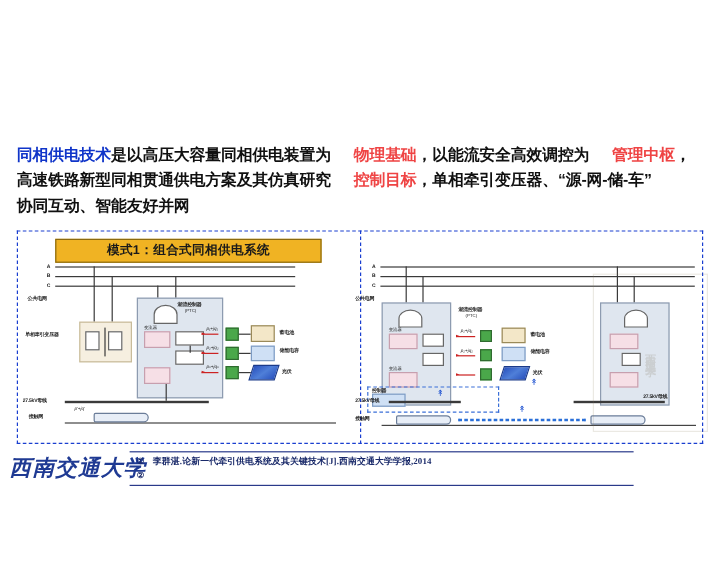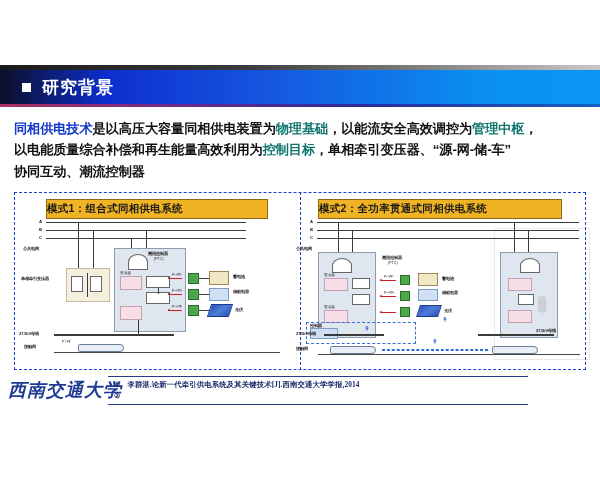--- a/index.html
+++ b/index.html
@@ -40,37 +40,37 @@
     color: #ffffff; font-size: 17px; font-weight: bold; letter-spacing: 1px;
   }
 
   
   .para {
     position: absolute; left: 14px; top: 118px; width: 575px;
     font-size: 13.2px; line-height: 1.62; font-weight: bold; color: #101010;
     letter-spacing: -0.1px;
   }
   .para .blue { color: #1035c9; }
-  .para .red  { color: #0f766e; }
+  .para .red  { color: #ef4444; margin-left: 19px; }
 
   
   .content-frame {
     position: absolute; left: 14px; top: 192px; width: 572px; height: 178px;
     border: 1.5px dashed #1a3fd0;
     background: #fff;
   }
   .mid-divider {
     position: absolute; left: 50%; top: 192px; height: 178px;
     border-left: 1.5px dashed #1a3fd0;
   }
 
   
   .panel-head {
     position: absolute; background: #f0b323; border: 1px solid #8a6a10;
-    color: #1a1a1a; font-size: 10.5px; font-weight: bold; 
+    color: #1a1a1a; font-size: 10.5px; font-weight: bold; text-align: center;
     padding: 2px 0; letter-spacing: .3px;
   }
   .panel-head.left  { left: 46px;  top: 199px; width: 222px; }
   .panel-head.right { left: 318px; top: 199px; width: 244px; }
 
   
   .panel { position: absolute; }
   .hline { position: absolute; background: #3a3a3a; height: 1px; }
   .vline { position: absolute; background: #3a3a3a; width: 1px; }
   .lbl {
@@ -151,36 +151,31 @@
     background: #4d4d4d; color: #fff; font-size: 11px; font-weight: bold;
     padding: 6px 16px; letter-spacing: .2px;
   }
 </style>
 </head>
 <body>
 
 <div class="slide">
 
 
-  <div class="title-bar">
-    <div class="title-sq"></div>
-    <div class="title-text">研究背景</div>
-  </div>
 
   <div class="para">
     <span class="blue">同相供电技术</span><span>是以高压大容量同相供电装置为</span><span class="red">物理基础</span><span>，以能流安全高效调控为</span><span class="red">管理中枢</span><span>，</span><br>
-    <span>以电能质量综合补偿和再生能量高效利用为</span><span class="red">控制目标</span><span>，单相牵引变压器、“源-网-储-车”</span><br>
-    <span>协同互动、潮流控制器</span>
+    <span>高速铁路新型同相贯通供电方案及其仿真研究</span><span class="red">控制目标</span><span>，单相牵引变压器、“源-网-储-车”</span><br>
+    <span>协同互动、智能友好并网</span>
   </div>
 
   <div class="content-frame"></div>
   <div class="mid-divider"></div>
 
   <div class="panel-head left">模式1：组合式同相供电系统</div>
-  <div class="panel-head right">模式2：全功率贯通式同相供电系统</div>
 
   <div class="panel" style="left:18px; top:218px; width:272px; height:150px;">
 
     <div class="lbl" style="left:21px; top:1px;">A</div>
     <div class="lbl" style="left:21px; top:9px;">B</div>
     <div class="lbl" style="left:21px; top:17px;">C</div>
     <div class="hline" style="left:28px; top:4px; width:200px;"></div>
     <div class="hline" style="left:28px; top:12px; width:200px;"></div>
     <div class="hline" style="left:28px; top:20px; width:200px;"></div>
     <div class="lbl cn" style="left:5px; top:28px;">公共电网</div>

